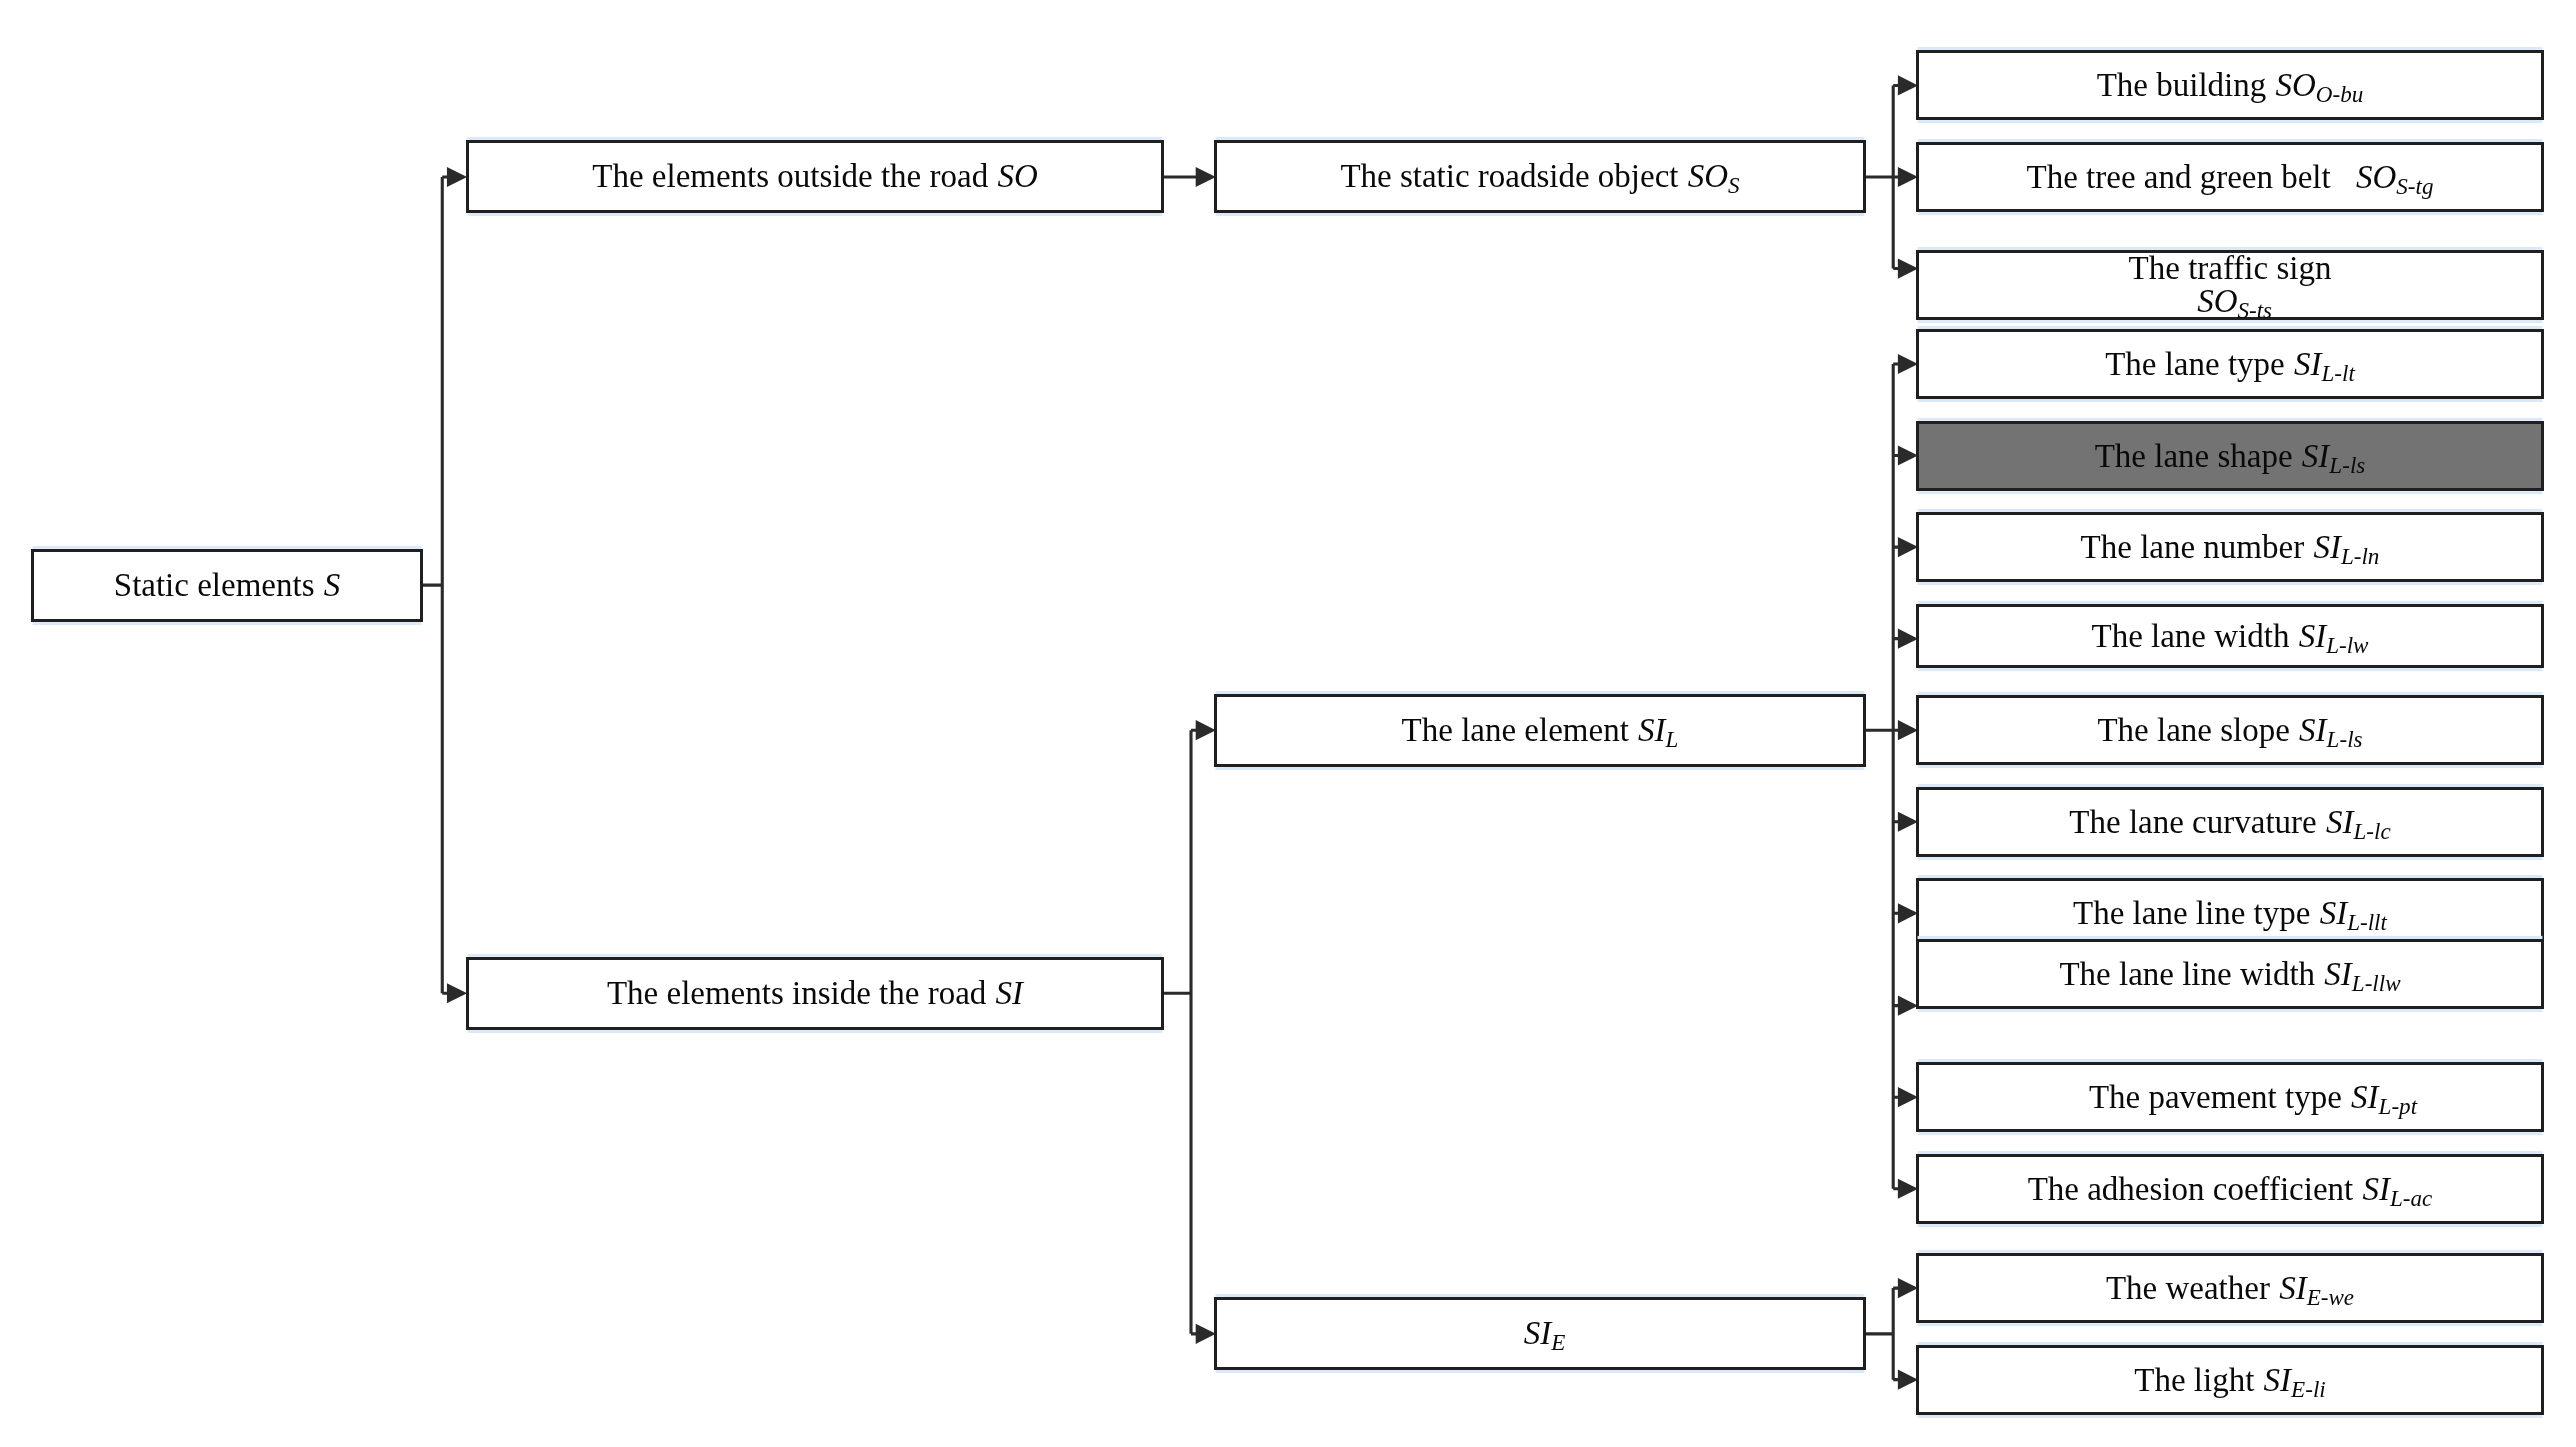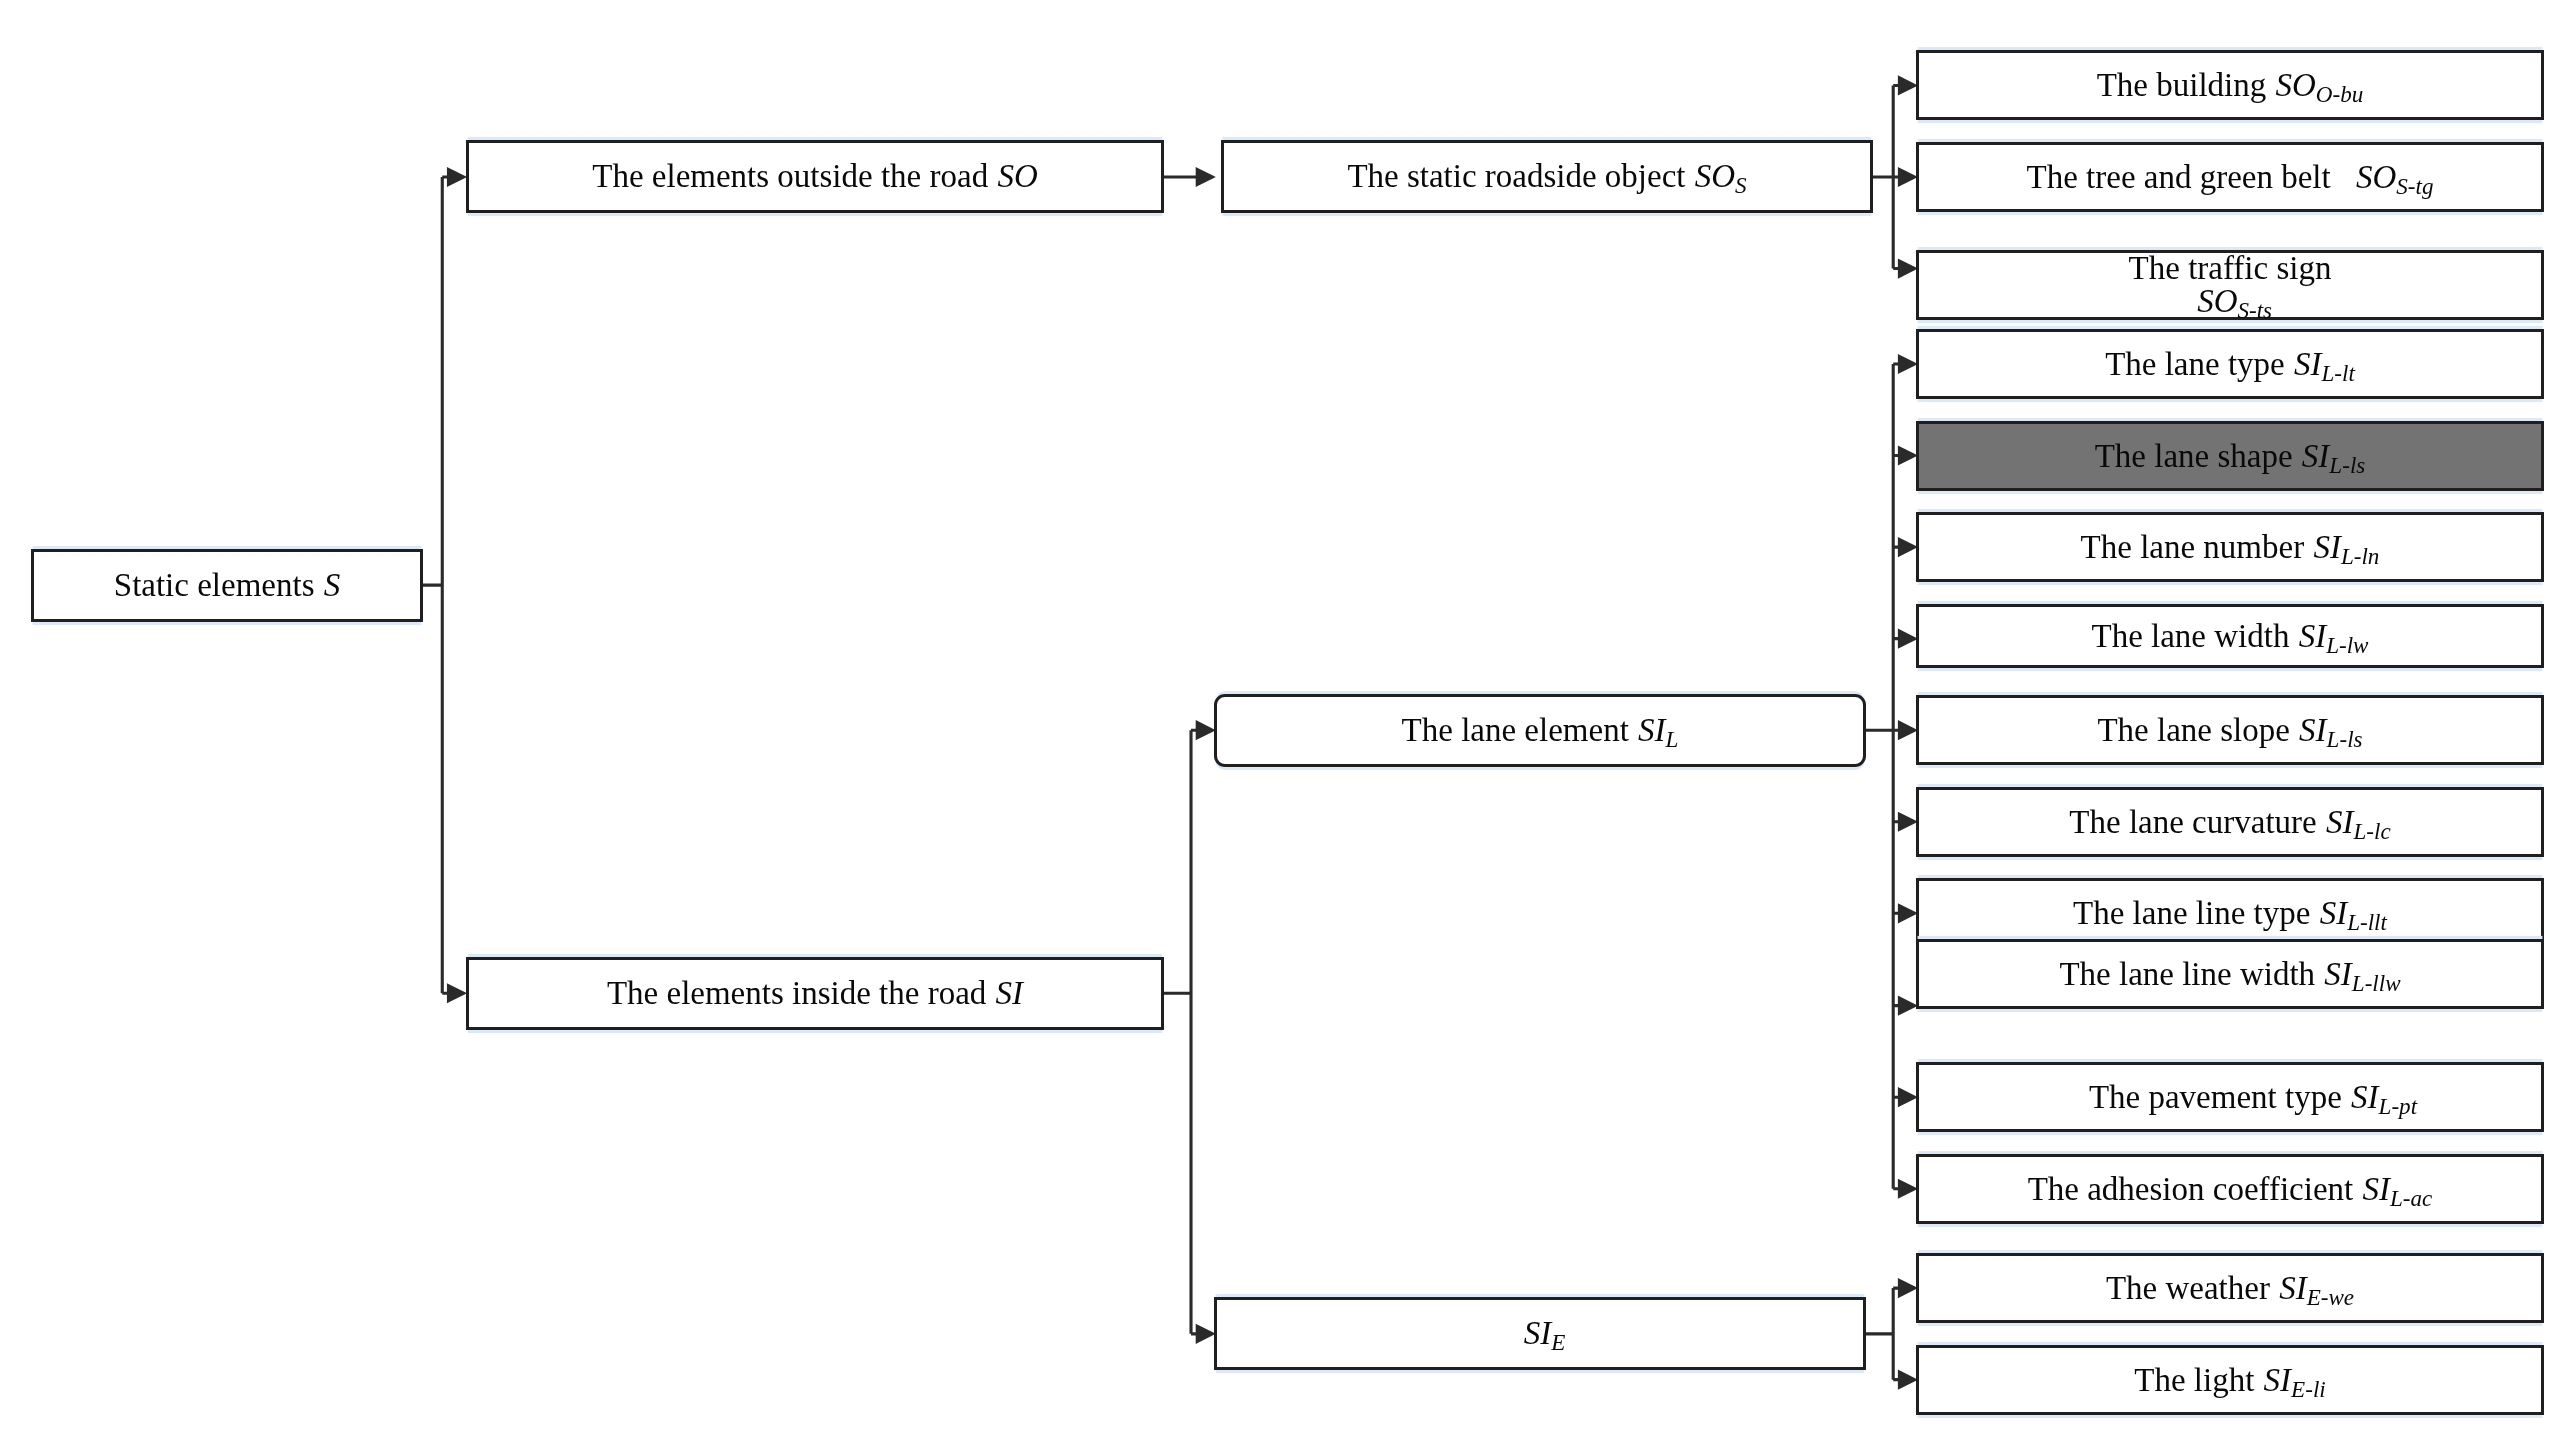--- a/index.html
+++ b/index.html
@@ -69,25 +69,25 @@
       <span class="sym"><i>S</i><sub></sub></span>
     </div>
     <div class="node" style="left: 466px; top: 140px; width: 698px; height: 73px; border-color: rgb(31, 31, 31); background: rgb(255, 255, 255);">
       <span class="t">The elements outside the road</span>
       <span class="sym"><i>SO</i><sub></sub></span>
     </div>
     <div class="node" style="left: 466px; top: 957px; width: 698px; height: 73px; border-color: rgb(31, 31, 31); background: rgb(255, 255, 255);">
       <span class="t">The elements inside the road</span>
       <span class="sym"><i>SI</i><sub></sub></span>
     </div>
-    <div class="node" style="left: 1214px; top: 140px; width: 652px; height: 73px; border-color: rgb(31, 31, 31); background: rgb(255, 255, 255); margin-left: 7px;">
+    <div class="node" style="left: 1214px; top: 140px; width: 652px; height: 73px; border-color: rgb(31, 31, 31); background: rgb(255, 255, 255);">
       <span class="t">The static roadside object</span>
       <span class="sym"><i>SO</i><sub>S</sub></span>
     </div>
-    <div class="node" style="left: 1214px; top: 694px; width: 652px; height: 73px; border-color: rgb(31, 31, 31); background: rgb(255, 255, 255); border-radius: 11px;">
+    <div class="node" style="left: 1214px; top: 694px; width: 652px; height: 73px; border-color: rgb(31, 31, 31); background: rgb(255, 255, 255);">
       <span class="t">The lane element</span>
       <span class="sym"><i>SI</i><sub>L</sub></span>
     </div>
     <div class="node" style="left: 1214px; top: 1297px; width: 652px; height: 73px; border-color: rgb(31, 31, 31); background: rgb(255, 255, 255);">
       <span class="sym"><i>SI</i><sub>E</sub></span>
     </div>
     <div class="node" style="left: 1916px; top: 50px; width: 628px; height: 70px; border-color: rgb(31, 31, 31); background: rgb(255, 255, 255);">
       <span class="t">The building</span>
       <span class="sym"><i>SO</i><sub>O-bu</sub></span>
     </div>

